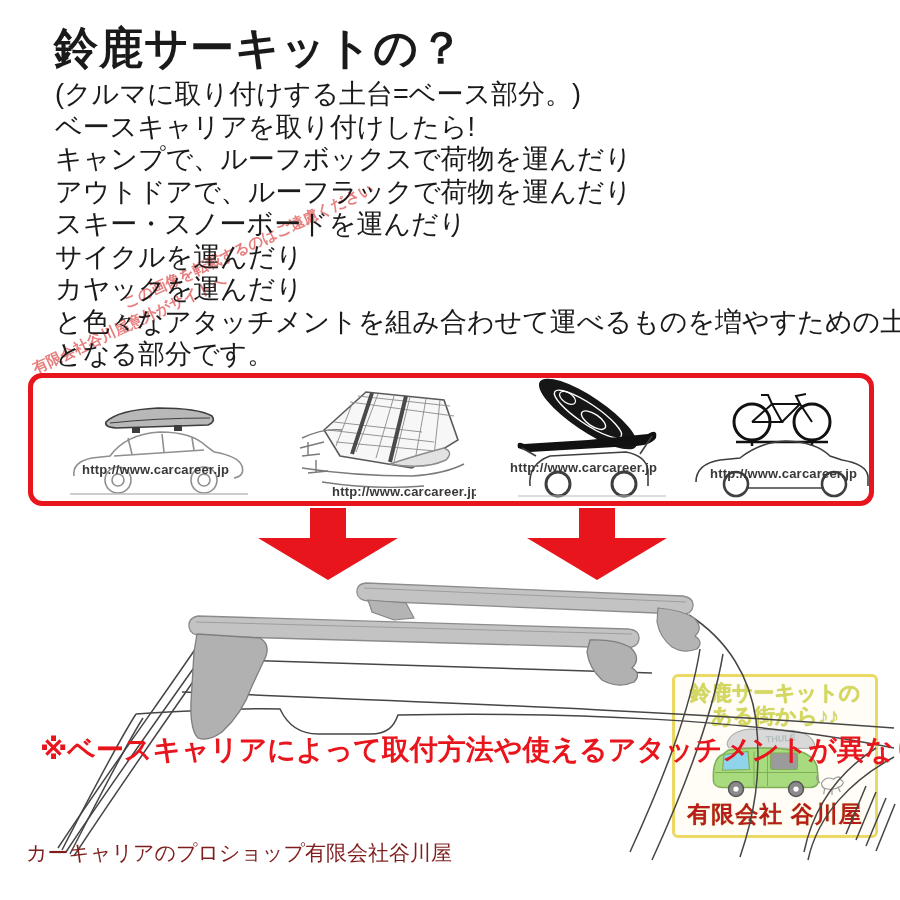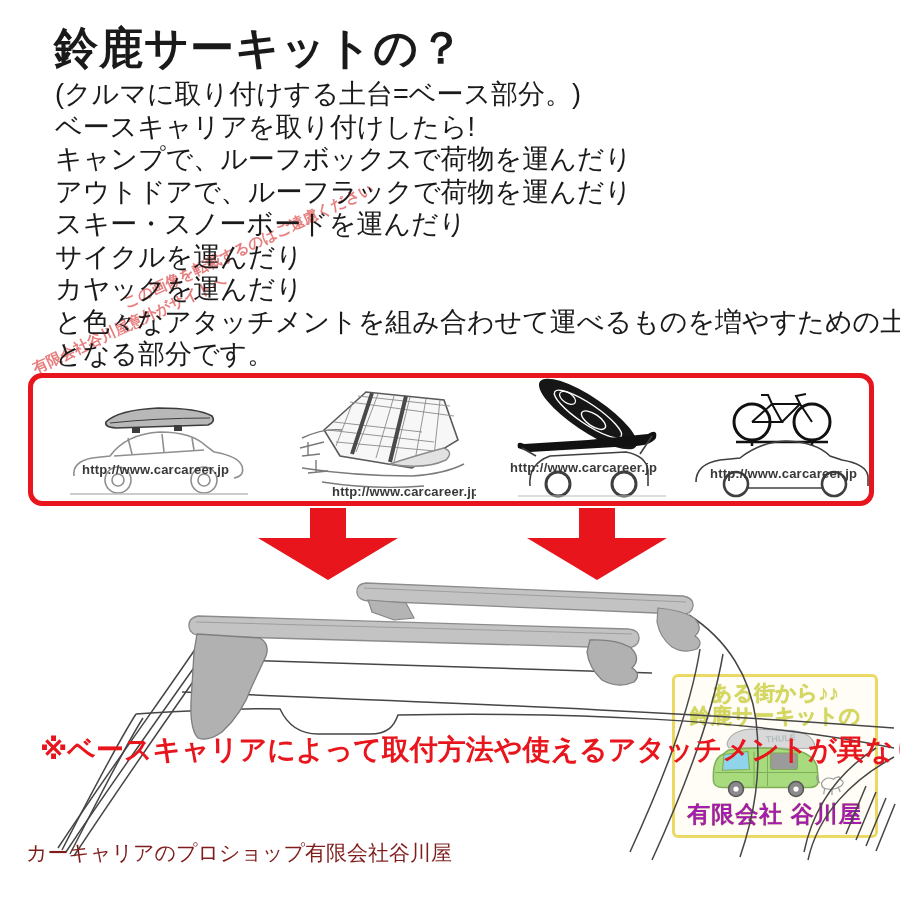--- a/index.html
+++ b/index.html
@@ -51,21 +51,21 @@
     position:absolute;left:672px;top:674px;width:206px;height:164px;z-index:1;
     border:3px solid #ecd964;border-radius:6px;box-sizing:border-box;
     display:flex;flex-direction:column;align-items:center;justify-content:space-between;
     padding:4px 2px 5px 2px;background:#fffdf6;
   }
   .badge-tagline{
     text-align:center;font-size:21px;font-weight:bold;line-height:23px;
     color:#d5d85e;text-shadow:0 0 1px #b9bd3f;white-space:nowrap;letter-spacing:0px;
   }
   .badge-company{
-    font-size:23px;font-weight:bold;color:#a21caf;
+    font-size:23px;font-weight:bold;color:#b91c1c;
     text-shadow:0 0 1px #b9bd3f;white-space:nowrap;letter-spacing:1px;
   }
   .badge-van{margin-top:-4px;margin-bottom:-2px;}
 </style>
 </head>
 <body>
 
 <div class="page">
 
   <div class="watermark">
@@ -178,22 +178,22 @@
 
   <svg class="down-arrow" style="left:258px;" viewBox="0 0 140 72">
     <polygon points="52,0 88,0 88,30 140,30 70,72 0,30 52,30" fill="#e8151d"></polygon>
   </svg>
   <svg class="down-arrow" style="left:527px;" viewBox="0 0 140 72">
     <polygon points="52,0 88,0 88,30 140,30 70,72 0,30 52,30" fill="#e8151d"></polygon>
   </svg>
 
   <div class="badge">
     <div class="badge-tagline">
+      <div>鈴鹿サーキットの</div>
       <div>ある街から♪♪</div>
-      <div>鈴鹿サーキットの</div>
     </div>
     <svg class="badge-van" width="188" height="84" viewBox="0 0 188 104">
       <g>
         <path d="M 30,28 Q 34,10 62,8 L 118,10 Q 144,14 147,30 L 145,34 L 32,33 Z" fill="#d9d9d9" stroke="#ababab" stroke-width="1.5"></path>
         <text x="82" y="26" font-size="12" font-weight="bold" fill="#b3bcbc" transform="rotate(-4 82 26)">THULE</text>
       </g>
       <g>
         <path d="M 12,78 Q 10,48 24,42 L 32,36 Q 62,32 100,34 L 128,38 Q 146,44 150,58 L 152,78 Q 150,86 140,86 L 24,86 Q 13,86 12,78 Z" fill="#a8db7e" stroke="#7fae54" stroke-width="2"></path>
         <path d="M 26,42 L 58,38 L 60,62 L 24,63 Z" fill="#8fd4ea" stroke="#7fae54" stroke-width="1.5"></path>
         <rect x="88" y="40" width="36" height="22" rx="3" fill="#9b9b9b" stroke="#7fae54" stroke-width="1.5"></rect>

